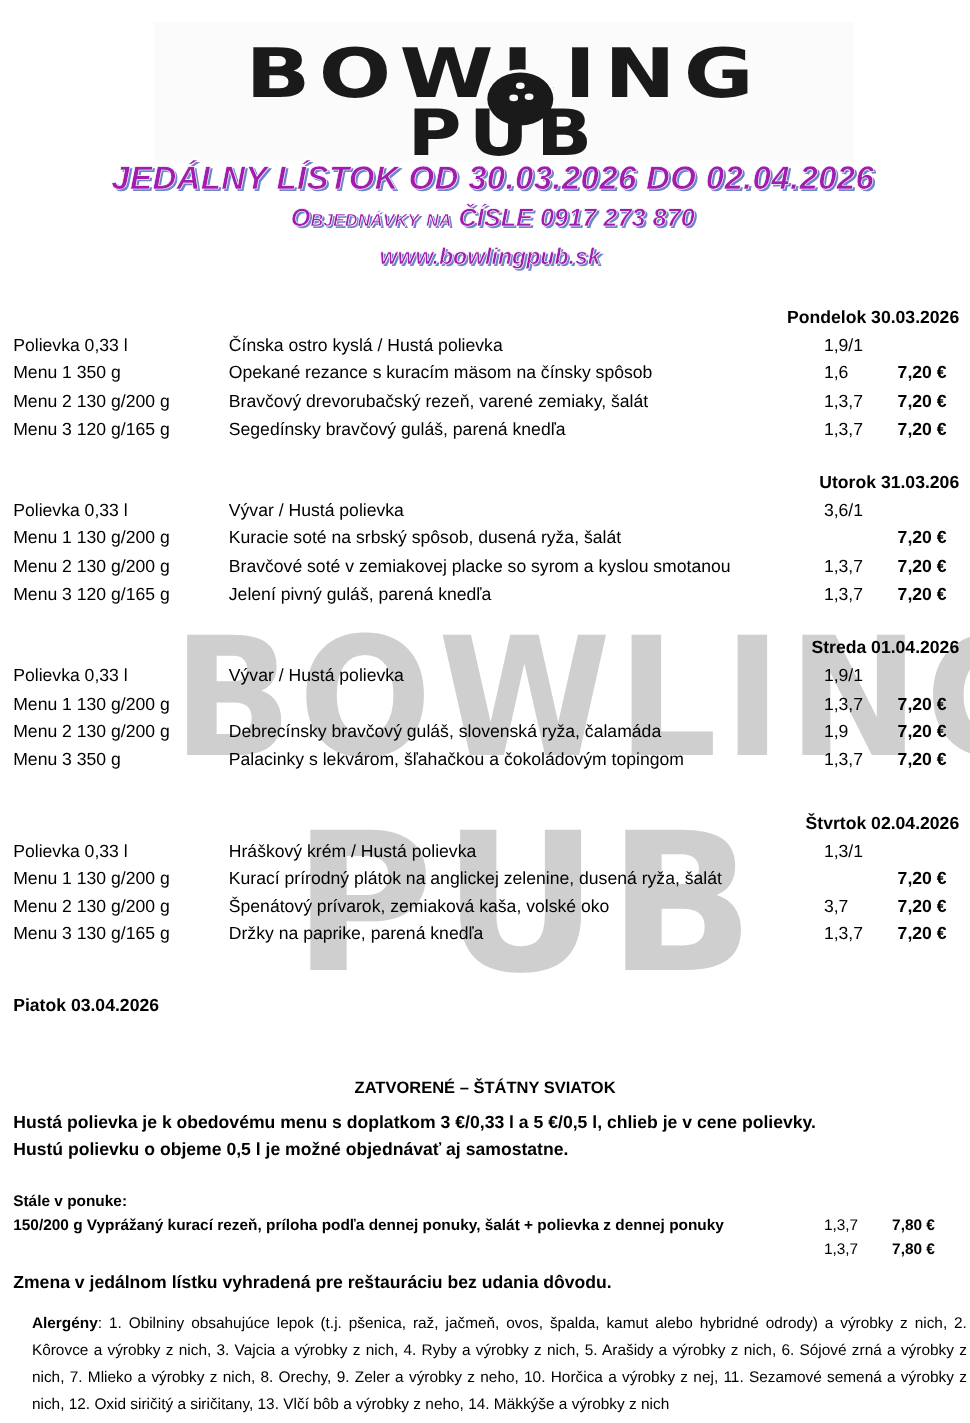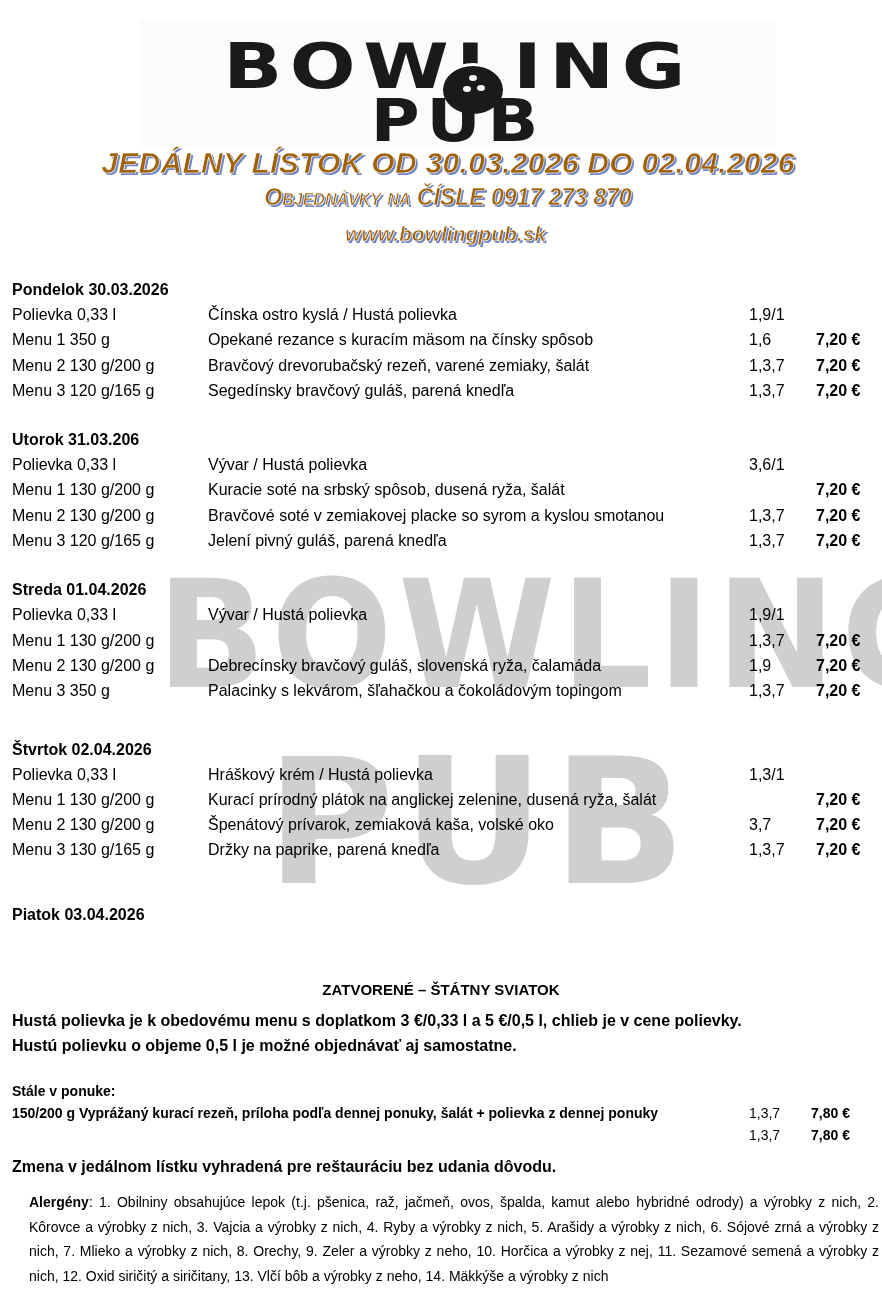--- a/index.html
+++ b/index.html
@@ -24,39 +24,39 @@
     .logo-word.bot { top: 72px; font-size: 58px; transform: scaleX(1.15); }
     .logo-ball {
       position: absolute; left: 300px; top: 43px; width: 60px; height: 48px;
       border-radius: 50%; background: #1a1a1a; border: 3px solid #fbfbfb;
     }
     .logo-ball i { position: absolute; width: 8px; height: 6px; border-radius: 50%; background: #fbfbfb; }
 
     
     .h-title, .h-order, .h-web {
       position: absolute; left: 0; right: 16px; text-align: center;
-      font-style: italic; font-weight: bold; color: #a16207;
+      font-style: italic; font-weight: bold; color: #a21caf;
       text-shadow: 2px 2px 0 #6f86c6, -1px -1px 0 #ffffff;
       -webkit-text-stroke: 0.6px #ffffff;
     }
     .h-title { top: 146px; font-size: 30px; letter-spacing: 0.3px; left: 30px; }
     .h-order { top: 184px; font-size: 23px; font-variant: small-caps; left: 30px; }
     .h-web { top: 222px; font-size: 21px; left: 25px; }
 
     
     .watermark { position: absolute; left: 140px; top: 560px; width: 680px; height: 370px; pointer-events: none; }
     .wm-word {
       position: absolute; left: 0; right: 0; text-align: center; color: #cfcfcf;
       font-family: "DejaVu Sans", sans-serif; font-weight: 900; line-height: 1;
     }
     .wm-word.top { top: 0; font-size: 150px; letter-spacing: 6px; transform: scaleX(0.95); }
     .wm-word.bot { top: 175px; font-size: 175px; letter-spacing: 8px; }
 
     
-    .content { position: absolute; left: 12px; top: 278px; width: 860px; font-size: 16px; z-index: 2; }
+    .content { position: absolute; left: 12px; top: 278px; width: 860px; font-size: 16px; z-index: 2; text-align: right; }
     .day { margin-bottom: 25px; }
     .day-title { font-weight: bold; height: 24px; line-height: 24px; }
     .row { position: relative; height: 25.3px; line-height: 25.3px; white-space: nowrap; }
     .row span { position: absolute; top: 0; }
     .c-label { left: 0; }
     .c-dish { left: 196px; }
     .c-alg { left: 737px; }
     .c-price { left: 804px; font-weight: bold; }
     .day.gap-large { margin-bottom: 34px; }
 

